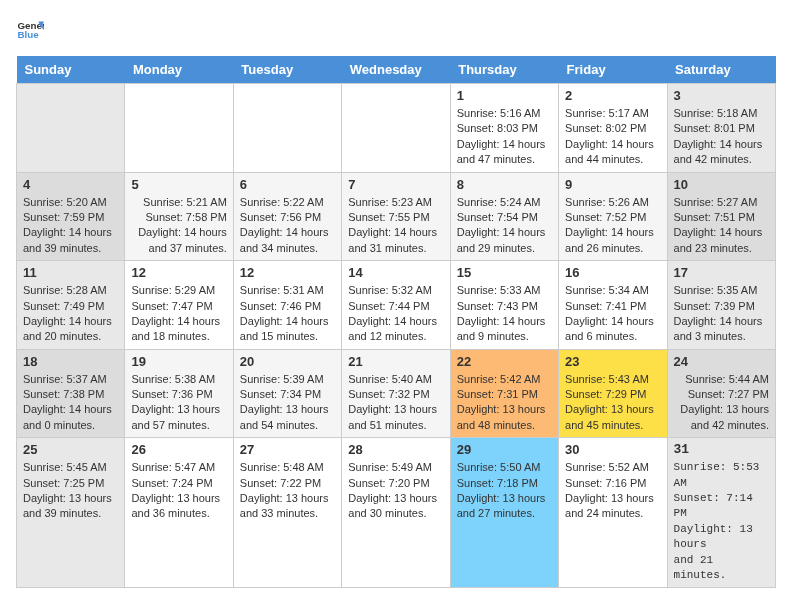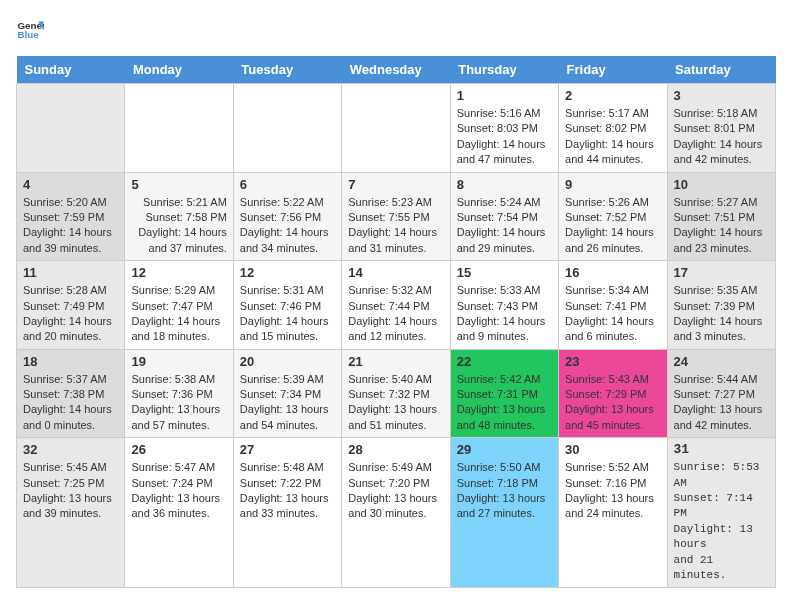--- a/index.html
+++ b/index.html
@@ -270,45 +270,45 @@
 Daylight: 13 hours
 and 54 minutes.</div>
         </td>
         <td style="background: rgb(245, 245, 245);">
           <div class="day-num">21</div>
           <div class="day-info" style="white-space: pre-line;">Sunrise: 5:40 AM
 Sunset: 7:32 PM
 Daylight: 13 hours
 and 51 minutes.</div>
         </td>
-        <td style="background: #22c55e;">
+        <td style="background: #fdba74;">
           <div class="day-num">22</div>
           <div class="day-info" style="white-space: pre-line;">Sunrise: 5:42 AM
 Sunset: 7:31 PM
 Daylight: 13 hours
 and 48 minutes.</div>
         </td>
-        <td style="background: #ec4899;">
+        <td style="background: #fde047;">
           <div class="day-num">23</div>
           <div class="day-info" style="white-space: pre-line;">Sunrise: 5:43 AM
 Sunset: 7:29 PM
 Daylight: 13 hours
 and 45 minutes.</div>
         </td>
         <td style="background: rgb(220, 220, 220);">
           <div class="day-num">24</div>
-          <div class="day-info" style="white-space: pre-line;">Sunrise: 5:44 AM
+          <div class="day-info" style="white-space: pre-line; text-align: right;">Sunrise: 5:44 AM
 Sunset: 7:27 PM
 Daylight: 13 hours
 and 42 minutes.</div>
         </td>
       </tr>
       <tr>
         <td style="background: rgb(232, 232, 232);">
-          <div class="day-num">32</div>
+          <div class="day-num">25</div>
           <div class="day-info" style="white-space: pre-line;">Sunrise: 5:45 AM
 Sunset: 7:25 PM
 Daylight: 13 hours
 and 39 minutes.</div>
         </td>
         <td style="background: rgb(255, 255, 255);">
           <div class="day-num">26</div>
           <div class="day-info" style="white-space: pre-line;">Sunrise: 5:47 AM
 Sunset: 7:24 PM
 Daylight: 13 hours

